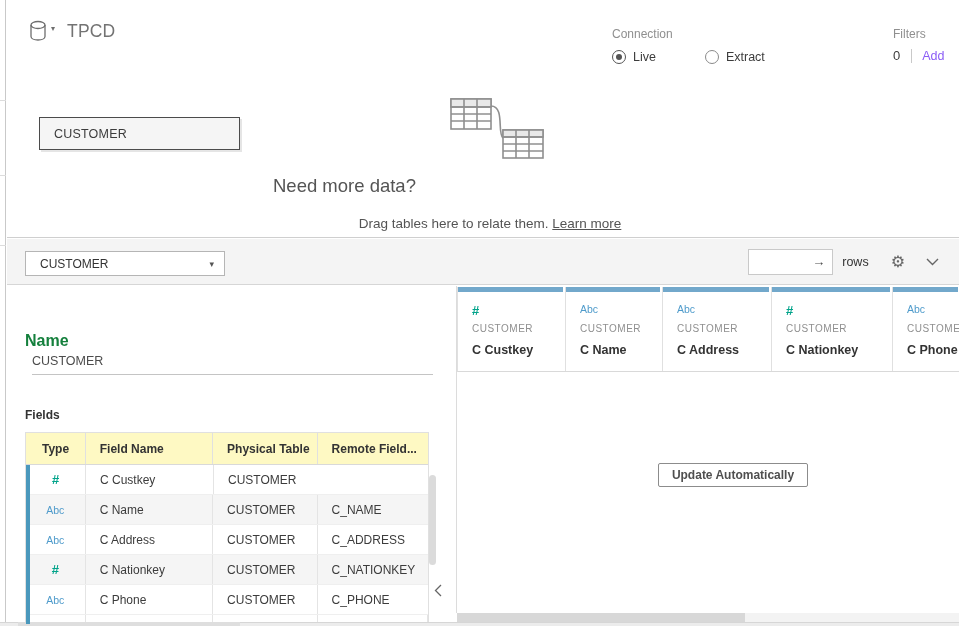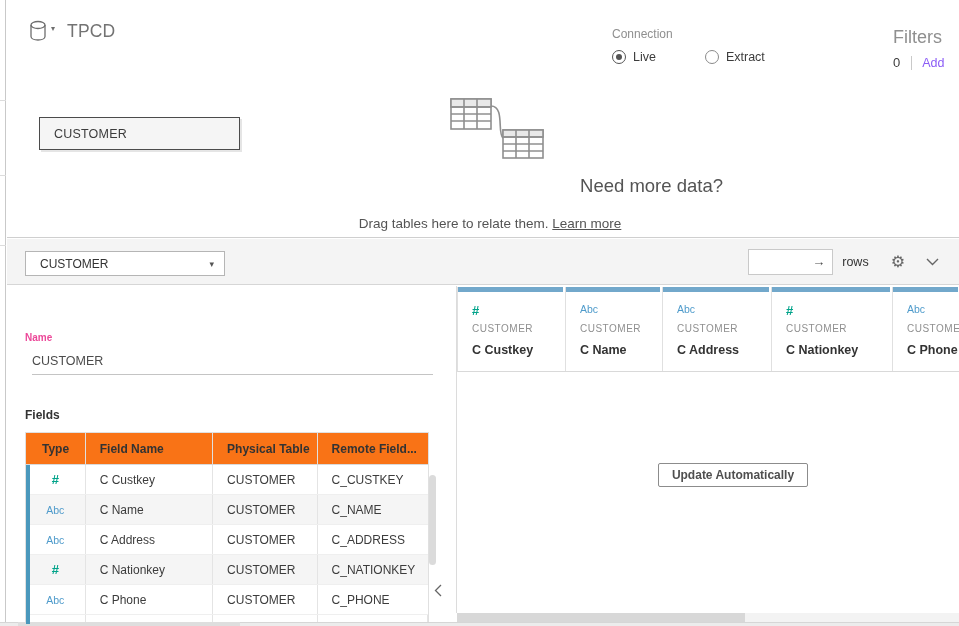--- a/index.html
+++ b/index.html
@@ -22,32 +22,32 @@
   .conn-label { font-size:12px; color:#8f8f8f; }
   .radio-row { display:flex; align-items:center; margin-top:9px; }
   .radio { width:14px; height:14px; border-radius:50%; border:1px solid #8a8a8a; background:#fff; position:relative; }
   .radio.sel { border-color:#545454; }
   .radio.sel::after { content:''; position:absolute; left:3px; top:3px; width:6px; height:6px; border-radius:50%; background:#545454; }
   .radio-label { font-size:12.5px; color:#3c3c3c; margin-left:7px; }
   .radio-opt { display:flex; align-items:flex-start; }
   .radio-opt + .radio-opt { margin-left:49px; }
 
   .filters-block { position:absolute; left:886px; top:27px; }
-  .filters-label { font-size:18px; color:#8f8f8f; }
+  .filters-label { font-size:12px; color:#8f8f8f; }
   .filters-row { display:flex; align-items:center; margin-top:7px; }
   .filters-count { font-size:13px; color:#3c3c3c; }
   .v-sep { width:1px; height:14px; background:#c9c9c9; margin:0 10px 0 11px; }
   .add-link { font-size:12.5px; color:#8b5cf6; cursor:pointer; }
 
   .table-chip { position:absolute; left:32px; top:117px; width:201px; height:33px; background:#f5f5f5;
     border:1.5px solid #4b4b4b; box-shadow:2px 2px 0 rgba(0,0,0,0.10); display:flex; align-items:center; padding-left:14px; }
   .table-chip span { font-size:12.5px; color:#3c3c3c; letter-spacing:0.2px; }
 
   .illustration { position:absolute; left:436px; top:94px; }
-  .empty-title { position:absolute; left:250px; top:175px; width:466px; text-align:right; font-size:18.5px; color:#545454; }
+  .empty-title { position:absolute; left:266px; top:175px; width:466px; text-align:left; font-size:18.5px; color:#545454; }
   .empty-hint { position:absolute; left:200px; top:216px; width:566px; text-align:center; font-size:13.5px; color:#545454; }
   .empty-hint a { color:#545454; text-decoration:underline; cursor:pointer; }
 
   
   .toolbar { position:absolute; left:7px; top:239px; width:952px; height:46px; background:#f4f4f4; border-bottom:1px solid #d6d6d6; }
   .tbl-select { position:absolute; left:18px; top:12px; width:200px; height:25px; background:#fff; border:1px solid #b5b5b5;
     display:flex; align-items:center; padding:0 10px 0 14px; cursor:pointer; }
   .tbl-select .lbl { font-size:12px; color:#333; flex:1; }
   .tbl-select .car { font-size:9px; color:#555; }
   .rows-group { position:absolute; right:14px; top:10px; display:flex; align-items:center; }
@@ -55,27 +55,27 @@
   .rows-input .arrow { position:absolute; right:7px; top:4px; font-size:13px; color:#4a4a4a; }
   .rows-label { font-size:12.5px; color:#333; margin-left:9px; }
   .gear { font-size:16px; color:#666; margin-left:22px; cursor:pointer; line-height:1; }
   .chev-down { margin-left:21px; margin-right:6px; cursor:pointer; display:flex; align-items:center; }
 
   
   .panel-left { position:absolute; left:7px; top:286px; width:449px; height:335px; background:#fff; }
   .panel-divider { position:absolute; left:456px; top:286px; width:1px; height:327px; background:#dcdcdc; }
   .collapse-chev { position:absolute; left:427px; top:297px; cursor:pointer; }
 
-  .name-label { position:absolute; left:18px; top:46px; font-size:10px; font-weight:bold; color:#ec4899; }
+  .name-label { position:absolute; left:18px; top:46px; font-size:16px; font-weight:bold; color:#15803d; }
   .name-value { position:absolute; left:25px; top:68px; width:401px; font-size:12.5px; color:#4c4c4c; border:none; outline:none;
     background:transparent; font-family:inherit; padding-bottom:6px; border-bottom:1px solid #c4c4c4; }
   .fields-label { position:absolute; left:18px; top:122px; font-size:12px; font-weight:bold; color:#333; }
 
   .fields-table { position:absolute; left:18px; top:146px; width:404px; border:1px solid #e0e0e0; border-bottom:none; }
-  .ft-header { display:flex; height:32px; border-bottom:1px solid #d9d9d9; background:#f97316; }
+  .ft-header { display:flex; height:32px; border-bottom:1px solid #d9d9d9; background:#fef9c3; }
   .ft-header .hc { font-size:12px; font-weight:bold; color:#333; display:flex; align-items:center; padding-left:14px;
     border-right:1px solid #e0e0e0; overflow:hidden; white-space:nowrap; }
   .ft-header .hc:first-child { padding-left:16px; }
   .ft-header .hc:last-child, .ft-row .bc:last-child { border-right:none; }
   .c0 { width:60px; } .c1 { width:128px; } .c2 { width:105px; } .c3 { width:111px;text-align:center; }
   .ft-body { position:relative; }
   .ft-row { display:flex; height:30px; border-bottom:1px solid #efefef; background:#fff; }
   .ft-row:nth-child(odd) { background:#f5f5f5; }
   .ft-row .bc { display:flex; align-items:center; padding-left:14px; font-size:12px; color:#3c3c3c;
     border-right:1px solid #e4e4e4; overflow:hidden; white-space:nowrap; }
@@ -225,21 +225,20 @@
       </div>
       <div class="ft-body">
         <div class="type-strip"></div>
 
   <div class="ft-row">
     <div class="bc c0">
               <span class="type-ic num">#</span>
             </div>
     <div class="bc c1">C Custkey</div>
     <div class="bc c2">CUSTOMER</div>
-    <div class="bc c3">C_CUSTKEY</div>
   </div>
 
   <div class="ft-row">
     <div class="bc c0">
               <span class="type-ic str">Abc</span>
             </div>
     <div class="bc c1">C Name</div>
     <div class="bc c2">CUSTOMER</div>
     <div class="bc c3">C_NAME</div>
   </div>

